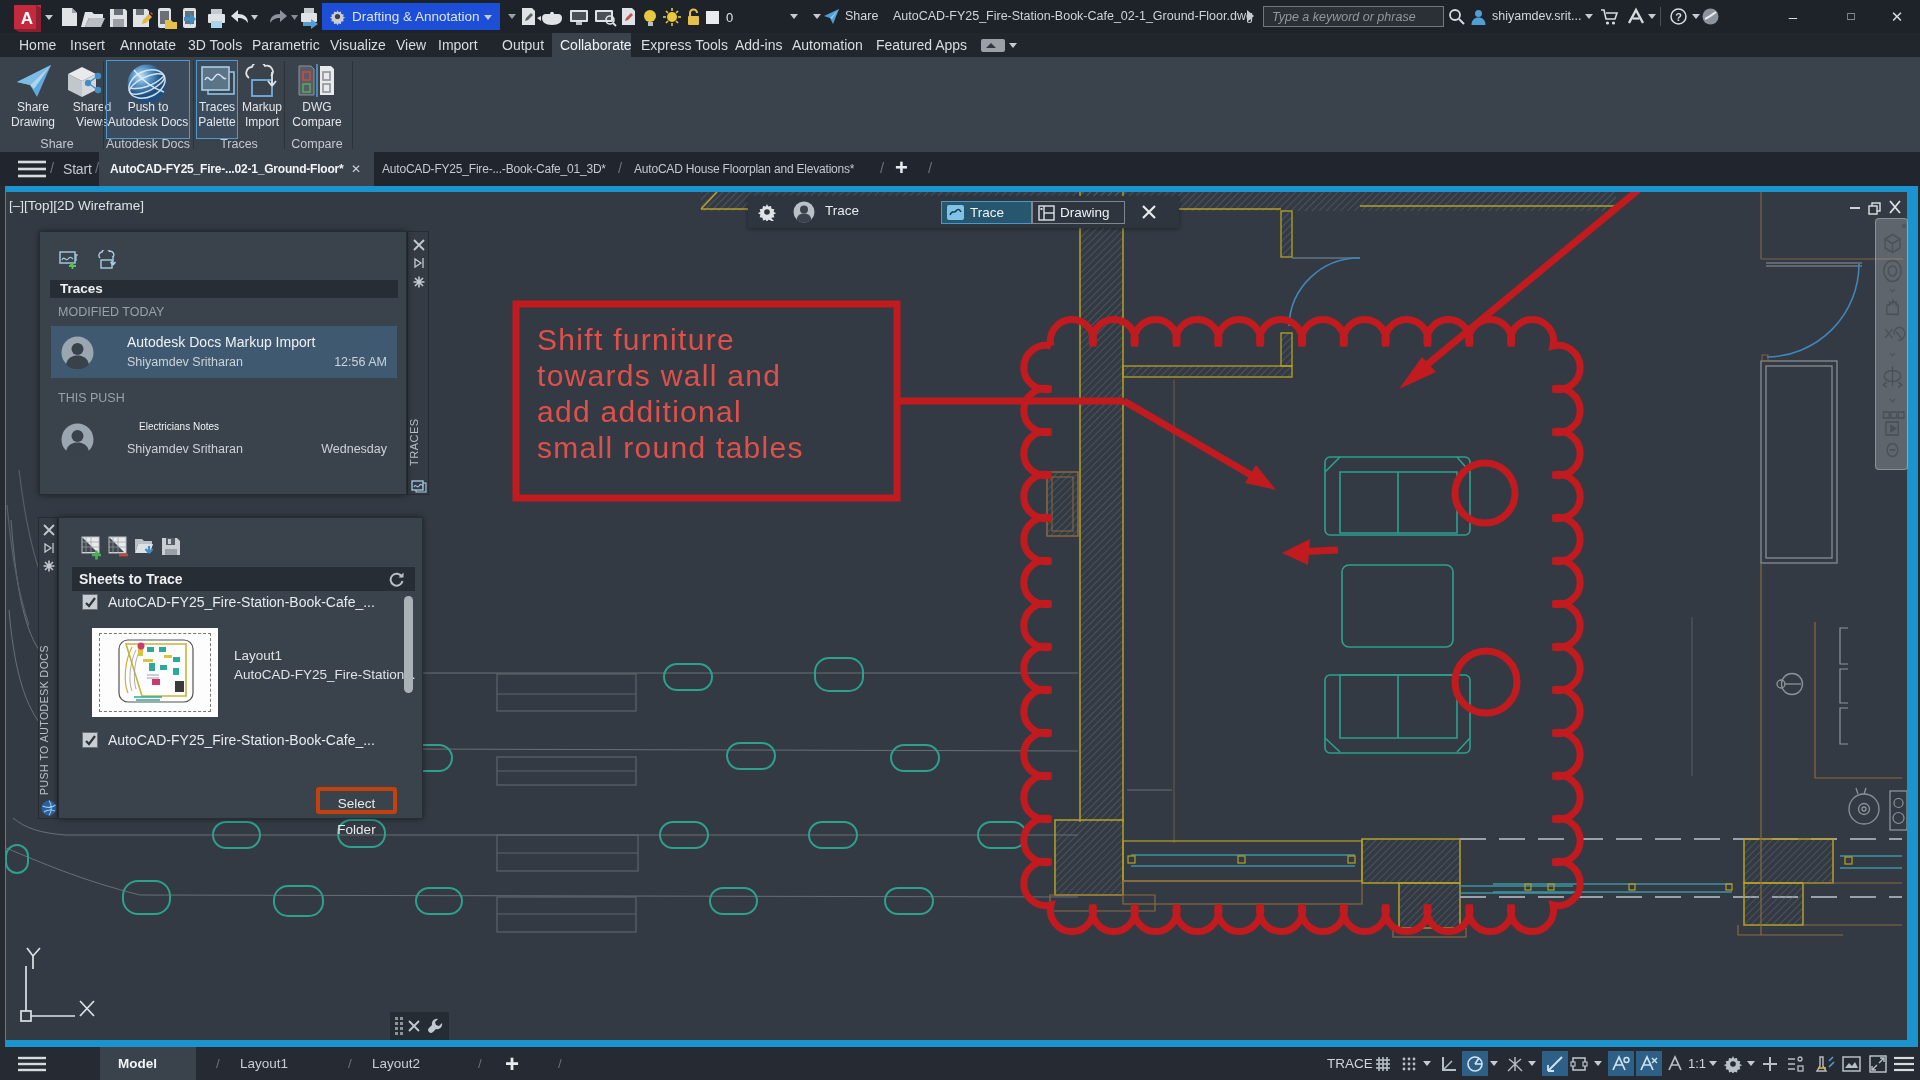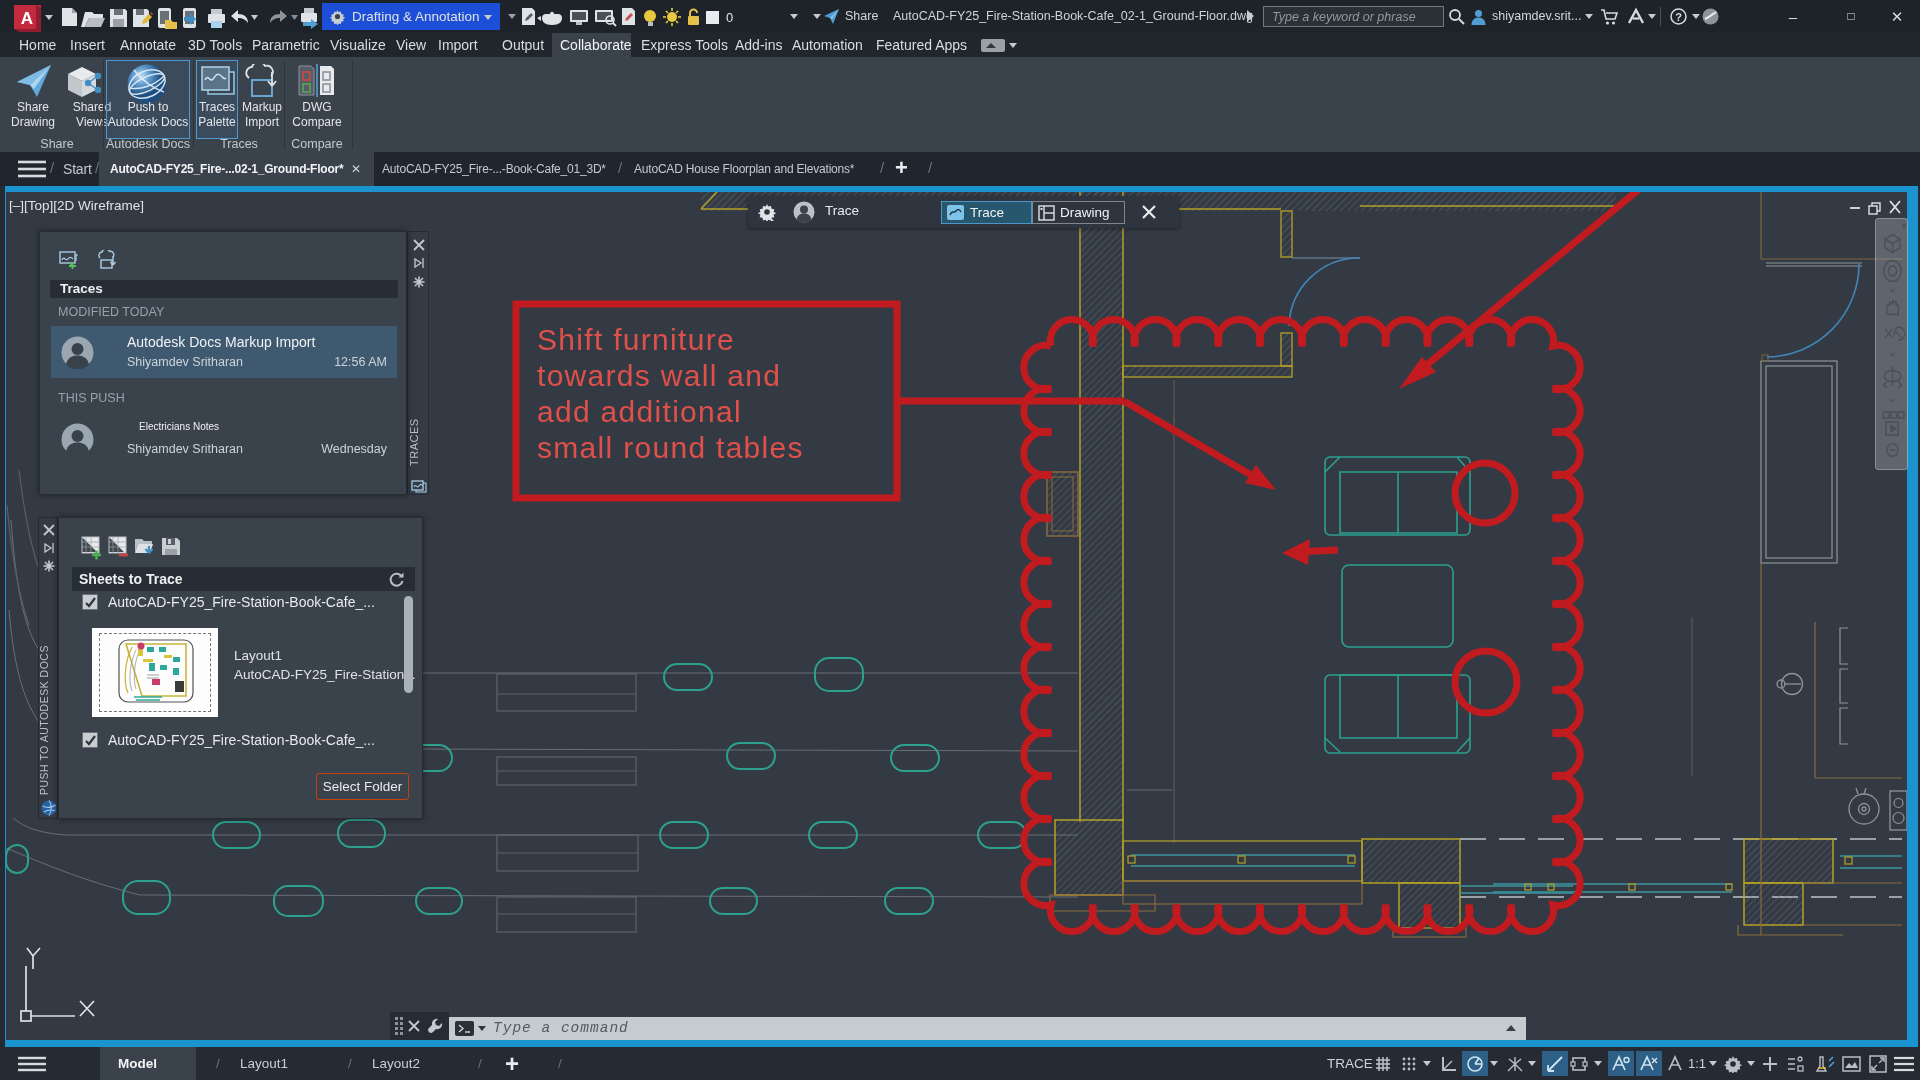--- a/index.html
+++ b/index.html
@@ -737,21 +737,21 @@
       <span style="position:absolute;left:175px;top:149px;color:#dfe3e6;font-size:13.5px">AutoCAD-FY25_Fire-Station...</span>
 
       <div style="position:absolute;left:345px;top:78px;width:9px;height:97px;border-radius:5px;background:#aab1b7"></div>
 
       <div style="position:absolute;left:23px;top:214px;width:16px;height:16px;background:#c9ced3;border:1px solid #6a7077"></div>
       <svg class="abs" style="left:25px;top:216px" width="13" height="13" viewBox="0 0 13 13">
           <path d="M2 7 l3 3 l6-8" fill="none" stroke="#30363d" stroke-width="2.2"></path>
         </svg>
       <span style="position:absolute;left:49px;top:214px;color:#e8ebee;font-size:14px">AutoCAD-FY25_Fire-Station-Book-Cafe_...</span>
 
-      <div style="position:absolute;left:257px;top:255px;width:93px;height:27px;border:1px solid #c2410c;border-radius:3px;color:#e8ebee;font-size:13.5px;text-align:center;line-height:26px">Select Folder</div>
+      <div style="position:absolute;left:257px;top:269px;width:81px;height:27px;border:4px solid #c2410c;border-radius:3px;color:#e8ebee;font-size:13.5px;text-align:center;line-height:26px">Select Folder</div>
     </div>
   </div>
   <div id="cmddock">
     <svg class="abs" style="left:5px;top:5px" width="8" height="18" viewBox="0 0 8 18">
         <g fill="#8d939a">
           <rect x="0" y="0" width="3" height="3"></rect>
           <rect x="5" y="0" width="3" height="3"></rect>
           <rect x="0" y="5" width="3" height="3"></rect>
           <rect x="5" y="5" width="3" height="3"></rect>
           <rect x="0" y="10" width="3" height="3"></rect>
@@ -760,29 +760,20 @@
           <rect x="5" y="15" width="3" height="3"></rect>
         </g>
       </svg>
     <svg class="abs" style="left:18px;top:8px" width="12" height="12" viewBox="0 0 12 12">
         <path d="M1 1 L11 11 M11 1 L1 11" stroke="#c3c9cf" stroke-width="1.8"></path>
       </svg>
     <svg class="abs" style="left:38px;top:5px" width="17" height="17" viewBox="0 0 17 17">
         <path d="M10 2 a5 5 0 0 0 -6 6 L1 11 a2.5 2.5 0 0 0 4 4 L8 12 a5 5 0 0 0 6-6 L11 9 8 8 7 5 z" fill="#c3c9cf"></path>
       </svg>
   </div>
-  <div id="cmdinput">
-    <span style="position:absolute;left:6px;top:4px;width:19px;height:15px;background:#2b3138;border-radius:2px"></span>
-    <svg class="abs" style="left:9px;top:7px" width="13" height="9" viewBox="0 0 13 9">
-        <path d="M1 1 l4 3.5 L1 8 M7 8 h5" stroke="#c9ced3" stroke-width="1.5" fill="none"></path>
-      </svg>
-    <span style="position:absolute;left:29px;top:9px;width:0;height:0;border-left:4px solid transparent;border-right:4px solid transparent;border-top:5px solid #30363d"></span>
-    <span style="position:absolute;left:44px;top:3px;color:#53595f;font-size:14.5px;font-style:italic;font-family:'Liberation Mono',monospace;letter-spacing:1px">Type a command</span>
-    <span style="position:absolute;left:1057px;top:8px;width:0;height:0;border-left:5px solid transparent;border-right:5px solid transparent;border-bottom:6px solid #3a4046"></span>
-  </div>
   <div id="statusbar">
     <svg class="abs" style="left:18px;top:9px" width="28" height="16" viewBox="0 0 28 16">
         <g stroke="#d7dbde" stroke-width="2.4">
           <line x1="0" y1="2" x2="28" y2="2"></line>
           <line x1="0" y1="8" x2="28" y2="8"></line>
           <line x1="0" y1="14" x2="28" y2="14"></line>
         </g>
       </svg>
     <div id="stab-active"></div>
     <span class="stab" style="left:118px;color:#f2f4f6;font-weight:bold">Model</span>

